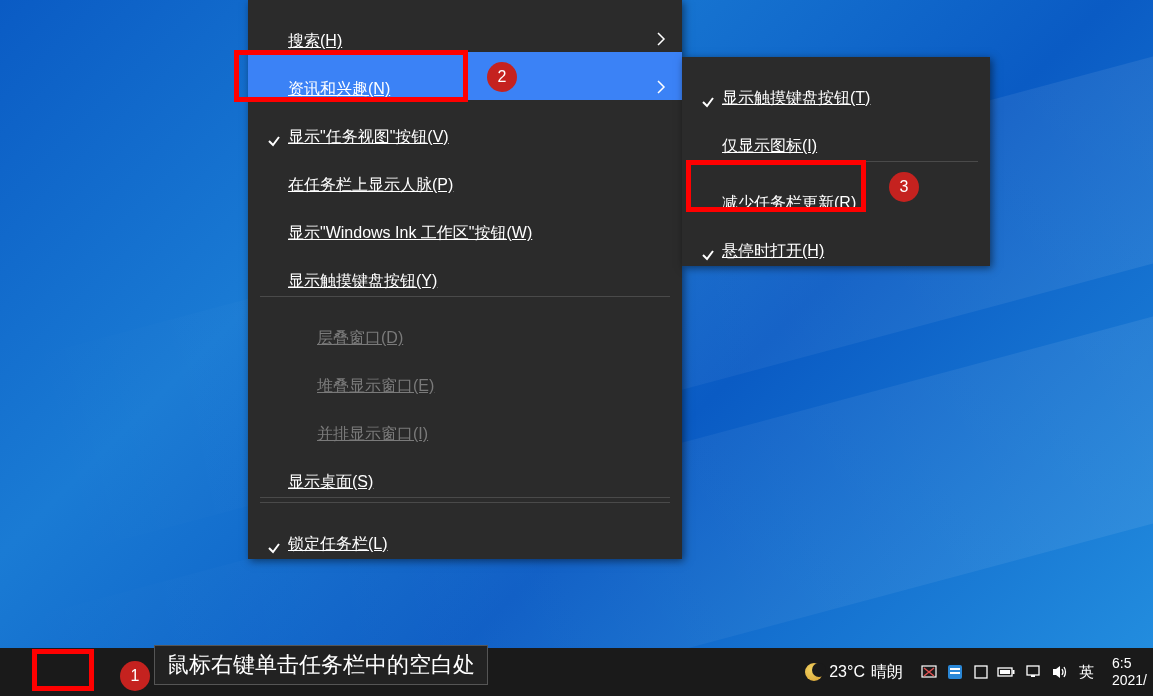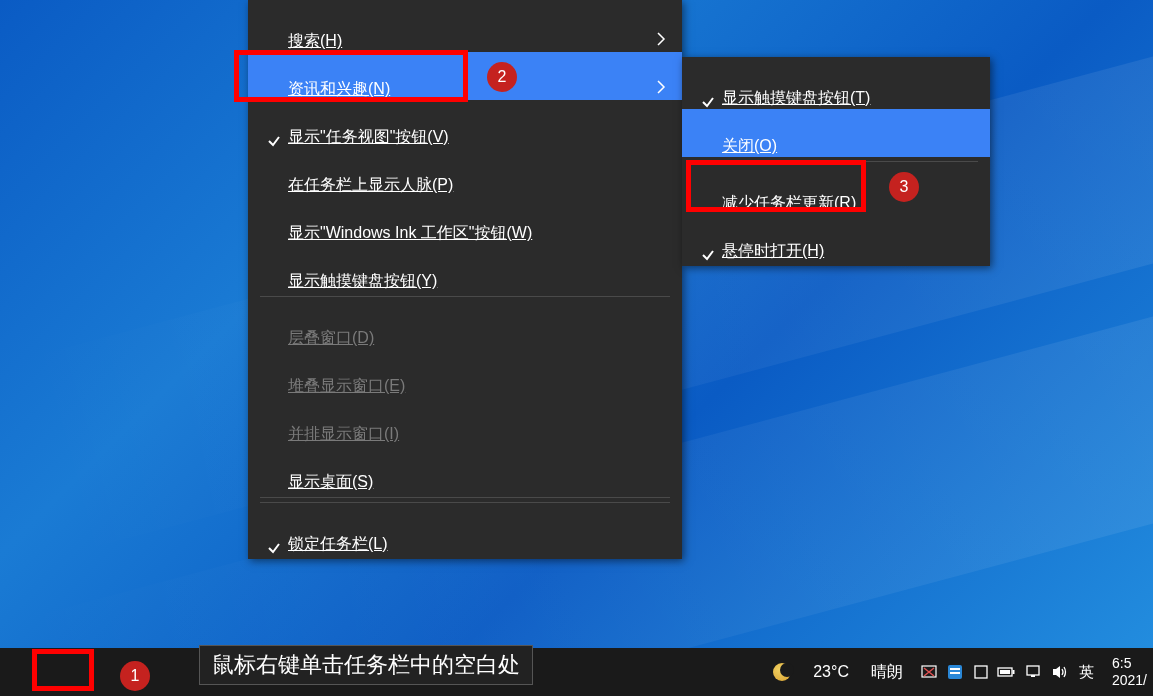--- a/index.html
+++ b/index.html
@@ -37,21 +37,21 @@
   width: 308px;
 }
 .menu-item {
   display: flex;
   align-items: flex-end;
   height: 48px;
   padding: 0 16px 0 12px;
   position: relative;
   text-decoration: underline;
 }
-.menu-item.disabled { color: #7a7a7a; }
+.menu-item.disabled { color: #7a7a7a; margin-left: 29px; }
 .menu-item.highlighted { background: #3b82f6; }
 .check-col {
   width: 28px;
   flex: none;
   display: flex;
   justify-content: center;
 }
 .label-col { flex: 1; }
 .arrow-col {
   width: 20px;
@@ -87,21 +87,20 @@
 .tb-right { display: flex; align-items: center; gap: 6px; padding-right: 4px; }
 .tooltip {
   position: absolute;
   left: 154px;
   bottom: 11px;
   background: #222;
   color: #fff;
   font-size: 22px;
   padding: 4px 12px;
   border: 1px solid #555;
-  margin-left: 45px;
 }
 .step-badge {
   position: absolute;
   width: 30px; height: 30px;
   border-radius: 50%;
   background: #c5221f;
   color: #fff;
   display: flex;
   align-items: center;
   justify-content: center;
@@ -116,21 +115,21 @@
 .tray-icon {
   width: 20px; height: 20px;
   display: inline-flex;
   align-items: center;
   justify-content: center;
   color: #fff;
 }
 .weather {
   display: flex;
   align-items: center;
-  gap: 22px;
+  gap: 6px;
   padding: 0 10px;
   font-size: 16px;
 }
 .clock {
   text-align: left;
   line-height: 1.2;
   font-size: 14px;
   padding: 0 2px 0 8px;
 }
 .moon {
@@ -220,23 +219,23 @@
 
 <div class="context-menu menu-sub">
   <div class="menu-item">
     <span class="check-col">
         <svg class="checkmark" viewBox="0 0 14 14">
           <path d="M2 7 L6 11 L12 3"></path>
         </svg>
       </span>
     <span class="label-col">显示触摸键盘按钮(T)</span>
   </div>
-  <div class="menu-item highlighted">
-    <span class="check-col"></span>
-    <span class="label-col">关闭(O)</span>
+  <div class="menu-item">
+    <span class="check-col"></span>
+    <span class="label-col">仅显示图标(I)</span>
   </div>
   <div class="separator"></div>
   <div class="menu-item">
     <span class="check-col"></span>
     <span class="label-col">减少任务栏更新(R)</span>
   </div>
   <div class="menu-item">
     <span class="check-col">
         <svg class="checkmark" viewBox="0 0 14 14">
           <path d="M2 7 L6 11 L12 3"></path>

